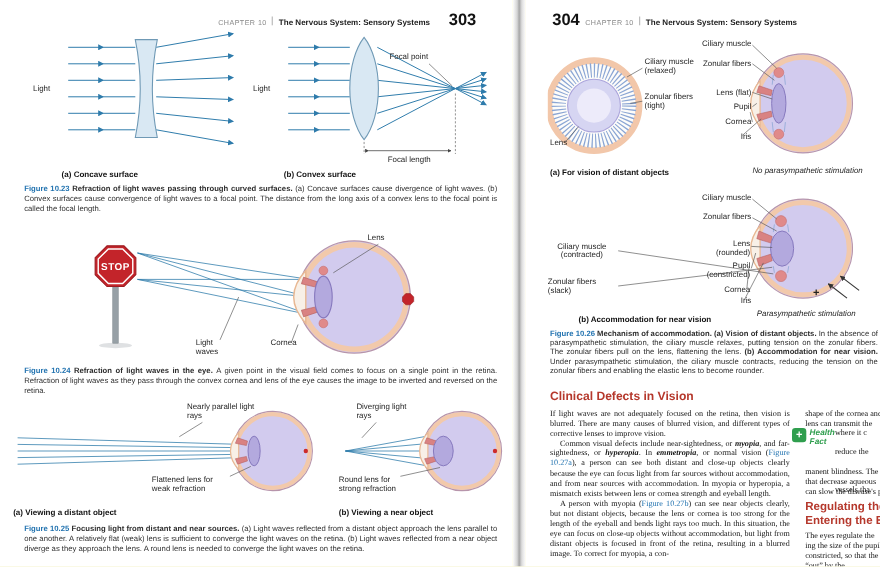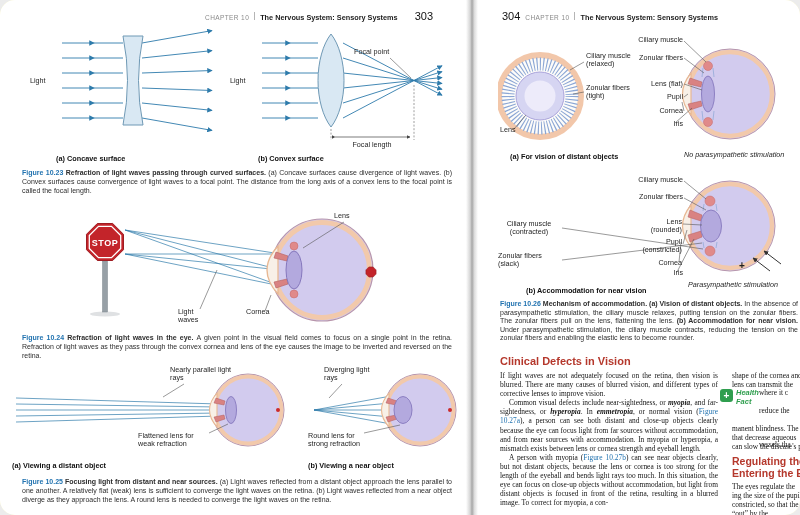--- a/index.html
+++ b/index.html
@@ -1,28 +1,28 @@
 <!DOCTYPE html>
 <html><head>
 <meta charset="utf-8">
 <style>
   * { margin:0; padding:0; box-sizing:border-box; }
   html,body { width:800px; height:515px; }
   body { background:#ececec; font-family:"Liberation Sans",sans-serif; }
-  .spread { position:relative; width:800px; height:515px; background:#fef9c3; overflow:hidden;border-radius:15px; }
+  .spread { position:relative; width:800px; height:515px; background:#fef9c3; overflow:hidden; }
   .page { position:absolute; top:0; height:515px; background:#fff; overflow:hidden; }
   .page-left { left:0; width:466px; }
   .page-right { left:478px; width:322px; }
   .gutter { position:absolute; left:466px; top:0; width:12px; height:515px;
             background:linear-gradient(90deg,#ffffff 0%,#d4d4d4 35%,#a6a6a6 50%,#dddddd 70%,#ffffff 100%); }
   .runhead { position:absolute; top:10px; display:flex; align-items:baseline; gap:5px; }
   .runhead .ch { font-size:6.5px; color:#8a8a8a; letter-spacing:.4px; }
   .runhead .bar { width:1px; height:8px; background:#b5b5b5; align-self:center; }
   .runhead .ttl { font-size:7.3px; font-weight:bold; color:#1d1d1d; }
-  .runhead .pn { font-size:11px; font-weight:normal; color:#111; }
+  .runhead .pn { font-size:15px; font-weight:bold; color:#111; }
   .pn-right { margin-left:12px; }
   .fig { position:absolute; }
   .fig svg { position:absolute; left:0; top:0; }
   .lbl { position:absolute; font-size:7.2px; line-height:8.2px; color:#1f1f1f; }
   .lbl.r { text-align:right; }
   .lbl.c { text-align:center; }
   .nowrap { white-space:nowrap; }
   .sublbl { position:absolute; font-size:7.3px; font-weight:bold; color:#111; white-space:nowrap; }
   .cap { position:absolute; font-size:7px; line-height:9px; color:#2e2e2e; text-align:justify; }
   .cap26 { line-height:8.6px; }
@@ -276,21 +276,21 @@
       <div class="lbl" style="left:88px;top:22px;width:56px;">Ciliary muscle (relaxed)</div>
       <div class="lbl" style="left:88px;top:54px;width:56px;">Zonular fibers (tight)</div>
       <div class="lbl" style="left:2px;top:96px;">Lens</div>
       <div class="lbl r" style="left:130px;top:6px;width:55px;">Ciliary muscle</div>
       <div class="lbl r" style="left:130px;top:24px;width:55px;">Zonular fibers</div>
       <div class="lbl r" style="left:130px;top:50px;width:55px;">Lens (flat)</div>
       <div class="lbl r" style="left:130px;top:63px;width:55px;">Pupil</div>
       <div class="lbl r" style="left:130px;top:77px;width:55px;">Cornea</div>
       <div class="lbl r" style="left:150px;top:90px;width:35px;">Iris</div>
       <div class="stim" style="left:186px;top:120px;">No parasympathetic stimulation</div>
-      <div class="sublbl" style="left:12px;top:122px;">(a) For vision of distant objects</div>
+      <div class="sublbl" style="left:2px;top:122px;">(a) For vision of distant objects</div>
     </div>
 
     <div class="fig" style="left:20px;top:174px;width:300px;height:124px;">
       <svg width="300" height="124" viewBox="0 0 300 124">
         <defs>
           <marker id="arrP" viewBox="0 0 8 8" refX="7" refY="4" markerWidth="5" markerHeight="5" orient="auto">
               <path d="M0,0L8,4L0,8Z" fill="#333"></path>
             </marker>
         </defs>
         <g>

